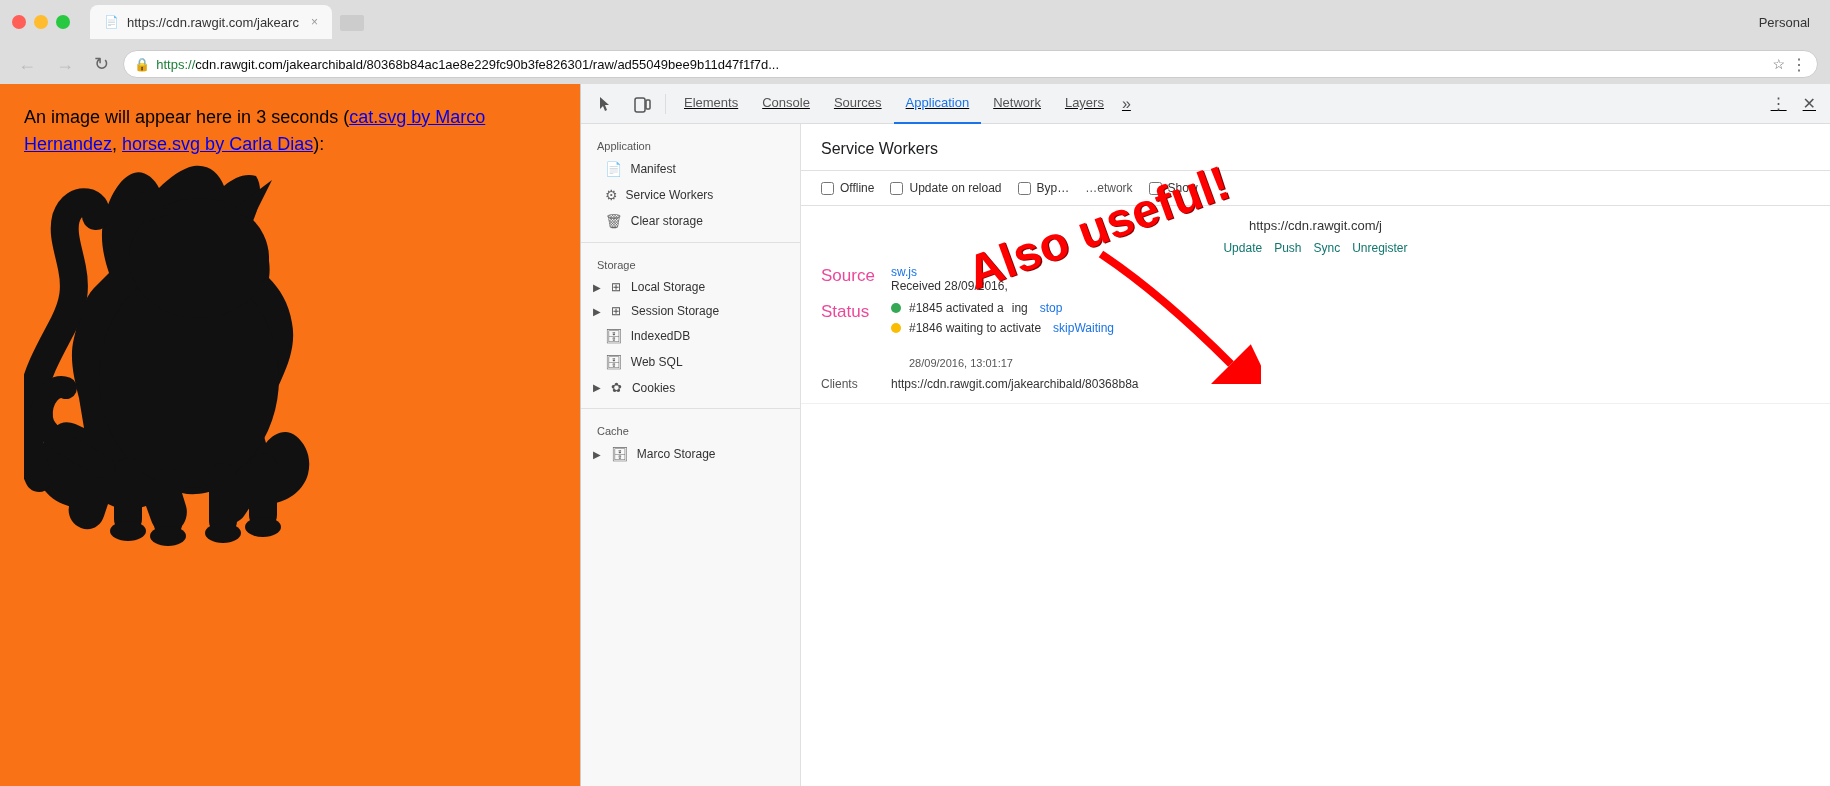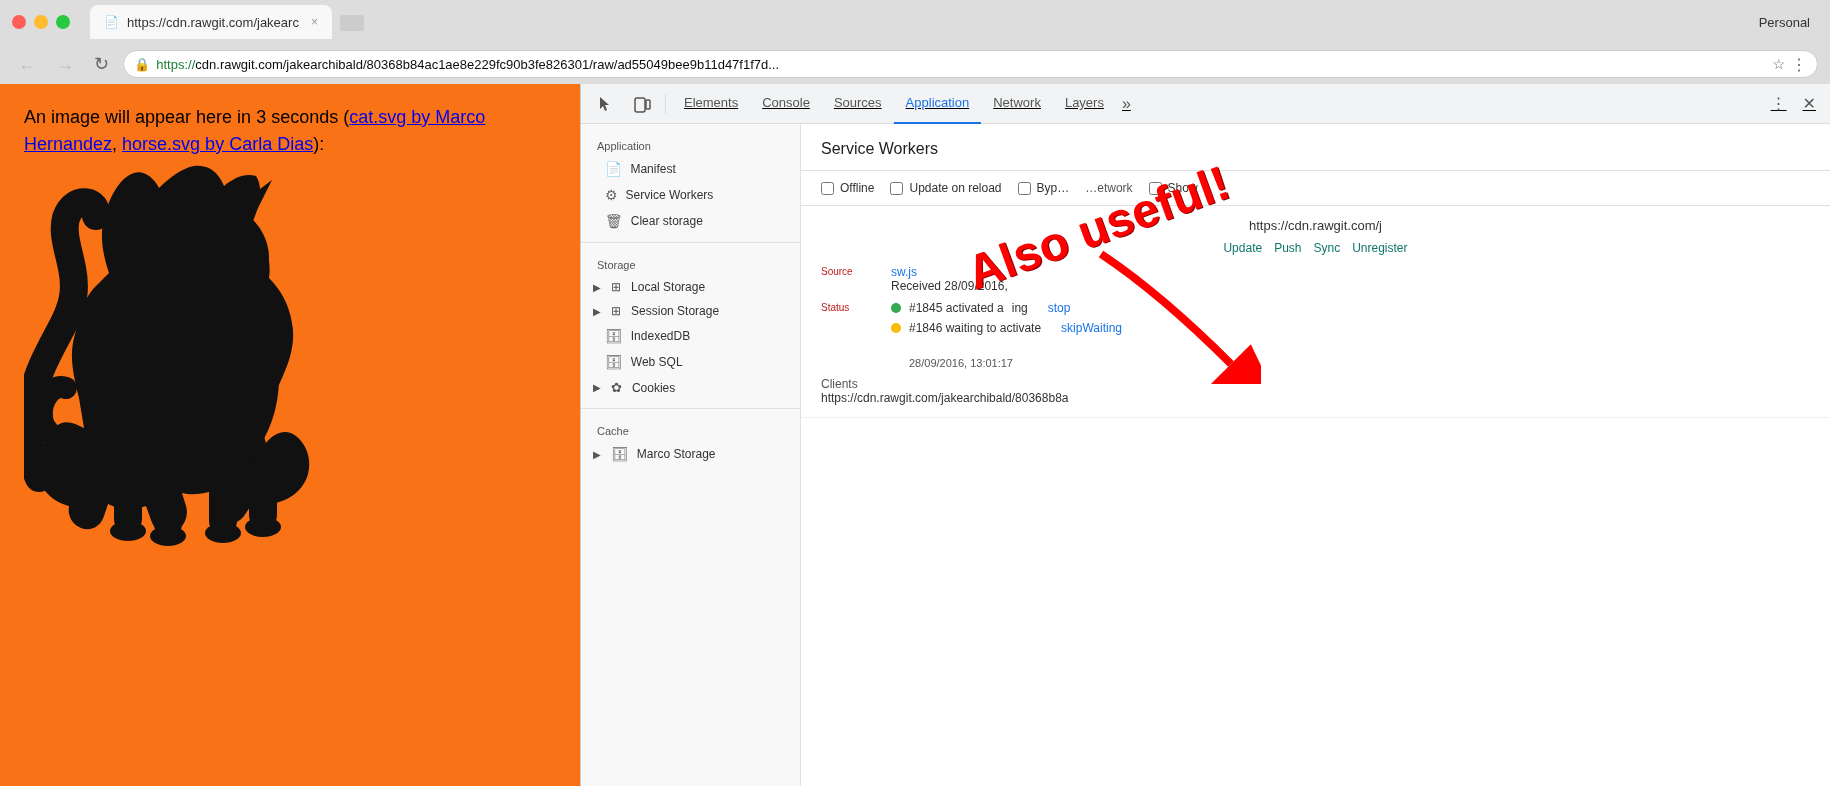--- a/index.html
+++ b/index.html
@@ -77,32 +77,32 @@
     .sw-option { display: flex; align-items: center; gap: 6px; font-size: 12px; color: #333; }
     .sw-option input[type=checkbox] { margin: 0; }
 
     .sw-entry { padding: 12px 20px; border-bottom: 1px solid #f0f0f0; }
     .sw-url-row { display: flex; align-items: center; justify-content: space-between; margin-bottom: 10px; flex-direction: column; }
     .sw-url { font-size: 13px; color: #333; font-weight: 500; }
     .sw-actions { display: flex; gap: 12px; }
     .sw-action-link { color: #0f766e; font-size: 12px; cursor: pointer; text-decoration: none; margin-top: 8px; }
 
     .sw-detail-row { display: flex; align-items: flex-start; gap: 0; margin-bottom: 8px; }
-    .sw-detail-label { font-size: 10px; color: #b91c1c; width: 70px; flex-shrink: 0; padding-top: 1px; }
+    .sw-detail-label { font-size: 17px; color: #ec4899; width: 70px; flex-shrink: 0; padding-top: 1px; }
     .sw-detail-value { font-size: 12px; color: #333; flex: 1; }
     .sw-source-link { color: #1a73e8; text-decoration: none; cursor: pointer; }
 
     .status-row { display: flex; align-items: center; gap: 8px; }
     .status-dot { width: 10px; height: 10px; border-radius: 50%; flex-shrink: 0; }
     .status-dot.green { background: #34a853; }
     .status-dot.yellow { background: #fbbc04; }
     .status-text { font-size: 12px; color: #333; }
-    .status-link { color: #1a73e8; font-size: 12px; cursor: pointer; text-decoration: none; margin-left: 12px; }
-
-    .clients-row { display: flex; align-items: flex-start; gap: 0; margin-top: 8px; flex-direction: column; }
+    .status-link { color: #1a73e8; font-size: 12px; cursor: pointer; text-decoration: none; margin-left: 4px; }
+
+    .clients-row { display: flex; align-items: flex-start; gap: 0; margin-top: 8px; }
     .clients-label { font-size: 12px; color: #555; width: 70px; flex-shrink: 0; }
     .clients-value { font-size: 12px; color: #333; }
 
     
     .devtools-panel-wrapper { position: relative; flex: 1; display: flex; flex-direction: column; overflow: hidden; }
 
     
     .cat-container { width: 340px; height: 390px; }
   </style>
 </head>

